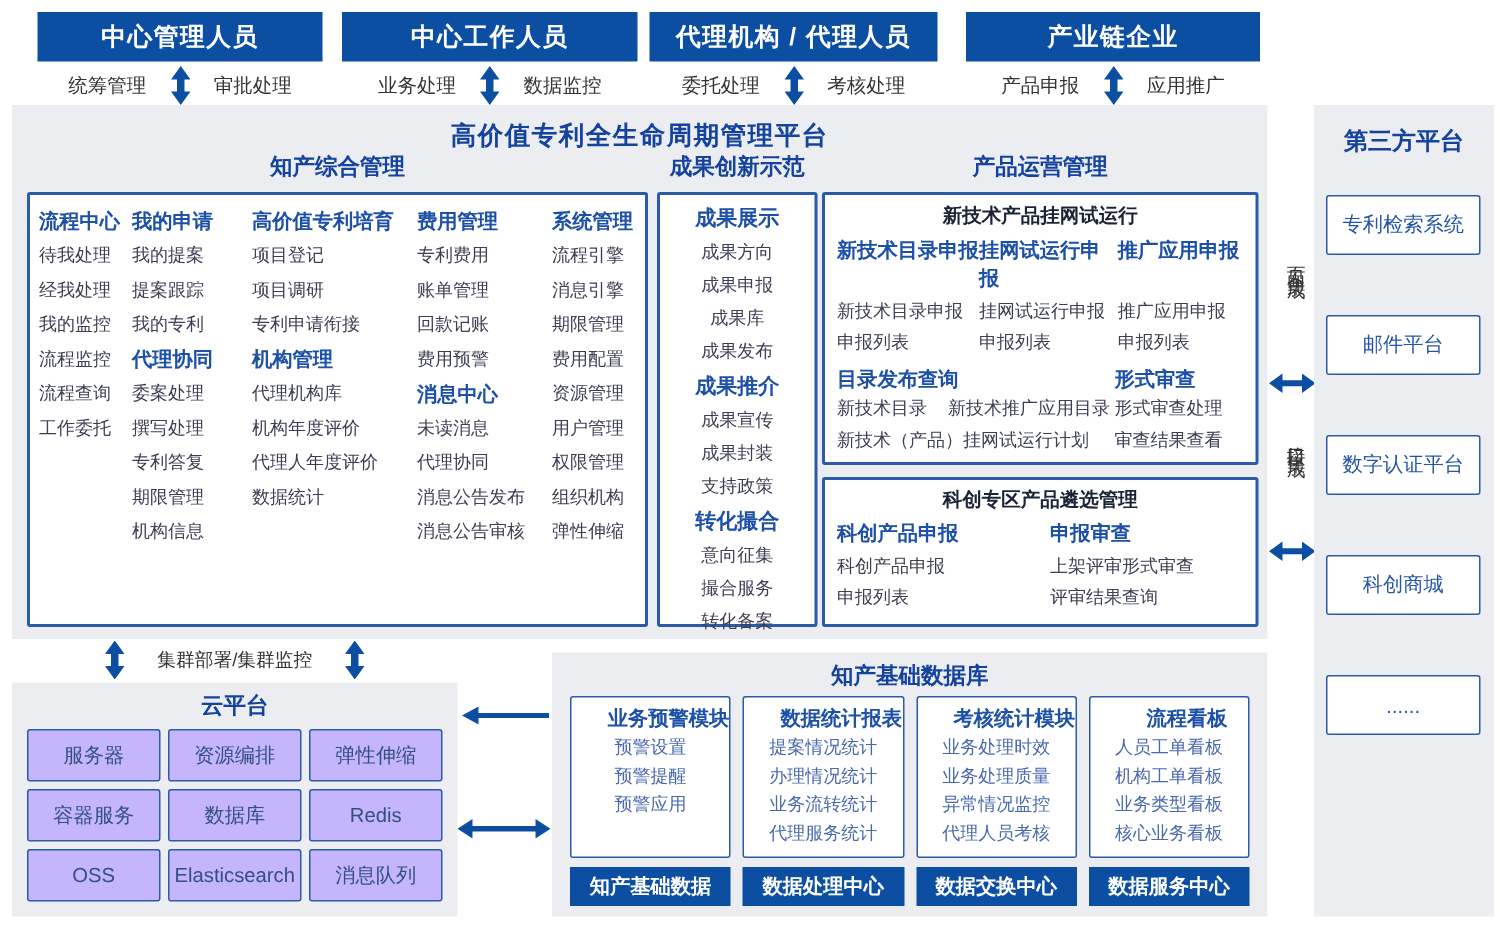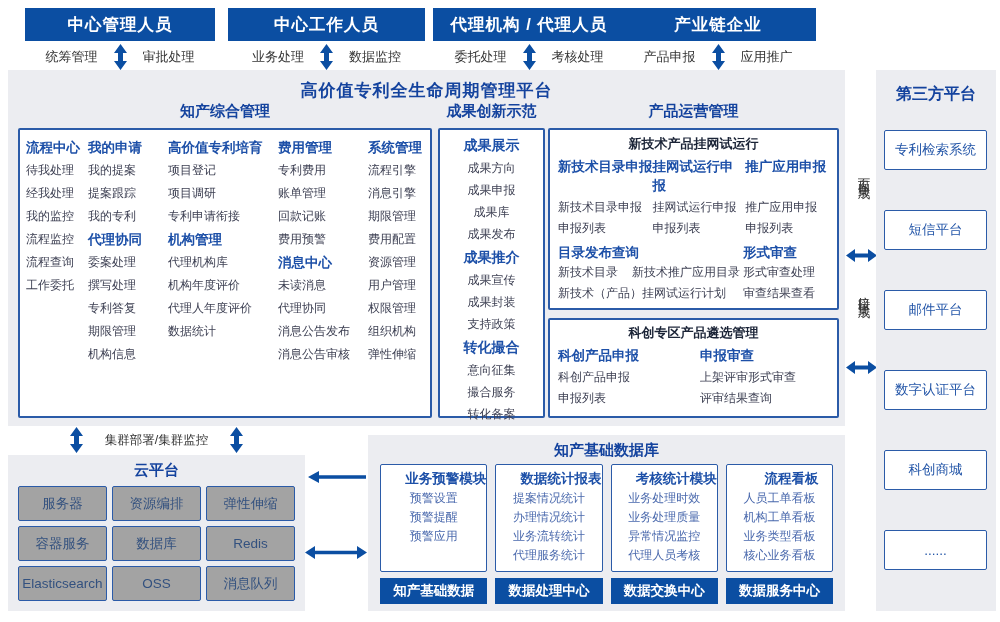--- a/index.html
+++ b/index.html
@@ -55,21 +55,21 @@
   
   .cluster { position:absolute; left:8px; top:426px; width:297px; height:28px;
              display:flex; align-items:center; justify-content:center; gap:22px;
              font-size:12.5px; color:#333; }
 
   
   .cloud { left:8px; top:455px; width:297px; height:156px; }
   .cloud .panel-title { padding-top:6px; font-size:15px; }
   .cloud-grid { position:absolute; top:31px; left:10px; right:10px; bottom:10px;
                 display:grid; grid-template-columns:repeat(3,1fr); gap:5px; }
-  .cloud-box { background:#a3a3a3; border:1.5px solid #2B5BA8; border-radius:2px; display:flex;
+  .cloud-box { background:#c4b5fd; border:1.5px solid #2B5BA8; border-radius:2px; display:flex;
                align-items:center; justify-content:center; font-size:13.5px; color:#33517F; }
 
   
   .db { left:368px; top:435px; width:477px; height:176px; }
   .db .panel-title { padding-top:6px; font-size:15px; }
   .db-modules { position:absolute; top:29px; left:12px; right:12px; height:108px;
                 display:grid; grid-template-columns:repeat(4,1fr); gap:8px; }
   .db-module { background:#fff; border:1.5px solid #2B5BA8; border-radius:2px; text-align:center; padding-top:4px; }
   .db-head { font-weight:bold; font-size:13.5px; color:#1D50A8; line-height:20px;padding-left:24px; }
   .db-item { font-size:12px; line-height:19px; color:#4A69AD; }
@@ -119,21 +119,21 @@
   <div class="actor-group" style="left:433px;width:192px">
     <div class="actor-bar">代理机构 / 代理人员</div>
     <div class="actor-labels">
       <span>委托处理</span>
       <svg class="arrow" width="13" height="26" viewBox="0 0 13 26">
           <path d="M6.5 0 L13 9 L9 9 L9 17 L13 17 L6.5 26 L0 17 L4 17 L4 9 L0 9 Z" fill="#0B4EA2"></path>
         </svg>
       <span>考核处理</span>
     </div>
   </div>
-  <div class="actor-group" style="left:620px;width:196px">
+  <div class="actor-group" style="left:644px;width:196px">
     <div class="actor-bar">产业链企业</div>
     <div class="actor-labels">
       <span>产品申报</span>
       <svg class="arrow" width="13" height="26" viewBox="0 0 13 26">
           <path d="M6.5 0 L13 9 L9 9 L9 17 L13 17 L6.5 26 L0 17 L4 17 L4 9 L0 9 Z" fill="#0B4EA2"></path>
         </svg>
       <span>应用推广</span>
     </div>
   </div>
 
@@ -309,22 +309,22 @@
   <div class="panel cloud">
     <div class="panel-title">云平台</div>
     <div class="cloud-grid">
 
     <div class="cloud-box">服务器</div>
         <div class="cloud-box">资源编排</div>
         <div class="cloud-box">弹性伸缩</div>
         <div class="cloud-box">容器服务</div>
         <div class="cloud-box">数据库</div>
         <div class="cloud-box">Redis</div>
+        <div class="cloud-box">OSS</div>
         <div class="cloud-box">Elasticsearch</div>
-        <div class="cloud-box">OSS</div>
         <div class="cloud-box">消息队列</div>
       </div>
   </div>
 
   <div class="panel db">
     <div class="panel-title">知产基础数据库</div>
     <div class="db-modules">
       <div class="db-module">
         <div class="db-head">业务预警模块</div>
         <div>
@@ -384,21 +384,20 @@
   <div class="vtext" style="top:287px">接口集成</div>
   <svg class="arrow abs" style="left:846px;top:361px" width="31" height="13" viewBox="0 0 31 13">
       <path d="M0 6.5 L9 0 L9 4.5 L22 4.5 L22 0 L31 6.5 L22 13 L22 8.5 L9 8.5 L9 13 Z" fill="#0B4EA2"></path>
     </svg>
 
   <div class="panel side">
     <div class="side-title">第三方平台</div>
     <div class="side-boxes">
 
     <div class="side-box">专利检索系统</div>
-        <div class="side-box">短信平台</div>
         <div class="side-box">邮件平台</div>
         <div class="side-box">数字认证平台</div>
         <div class="side-box">科创商城</div>
         <div class="side-box">......</div>
       </div>
   </div>
 
 </div>
 
 </body></html>

